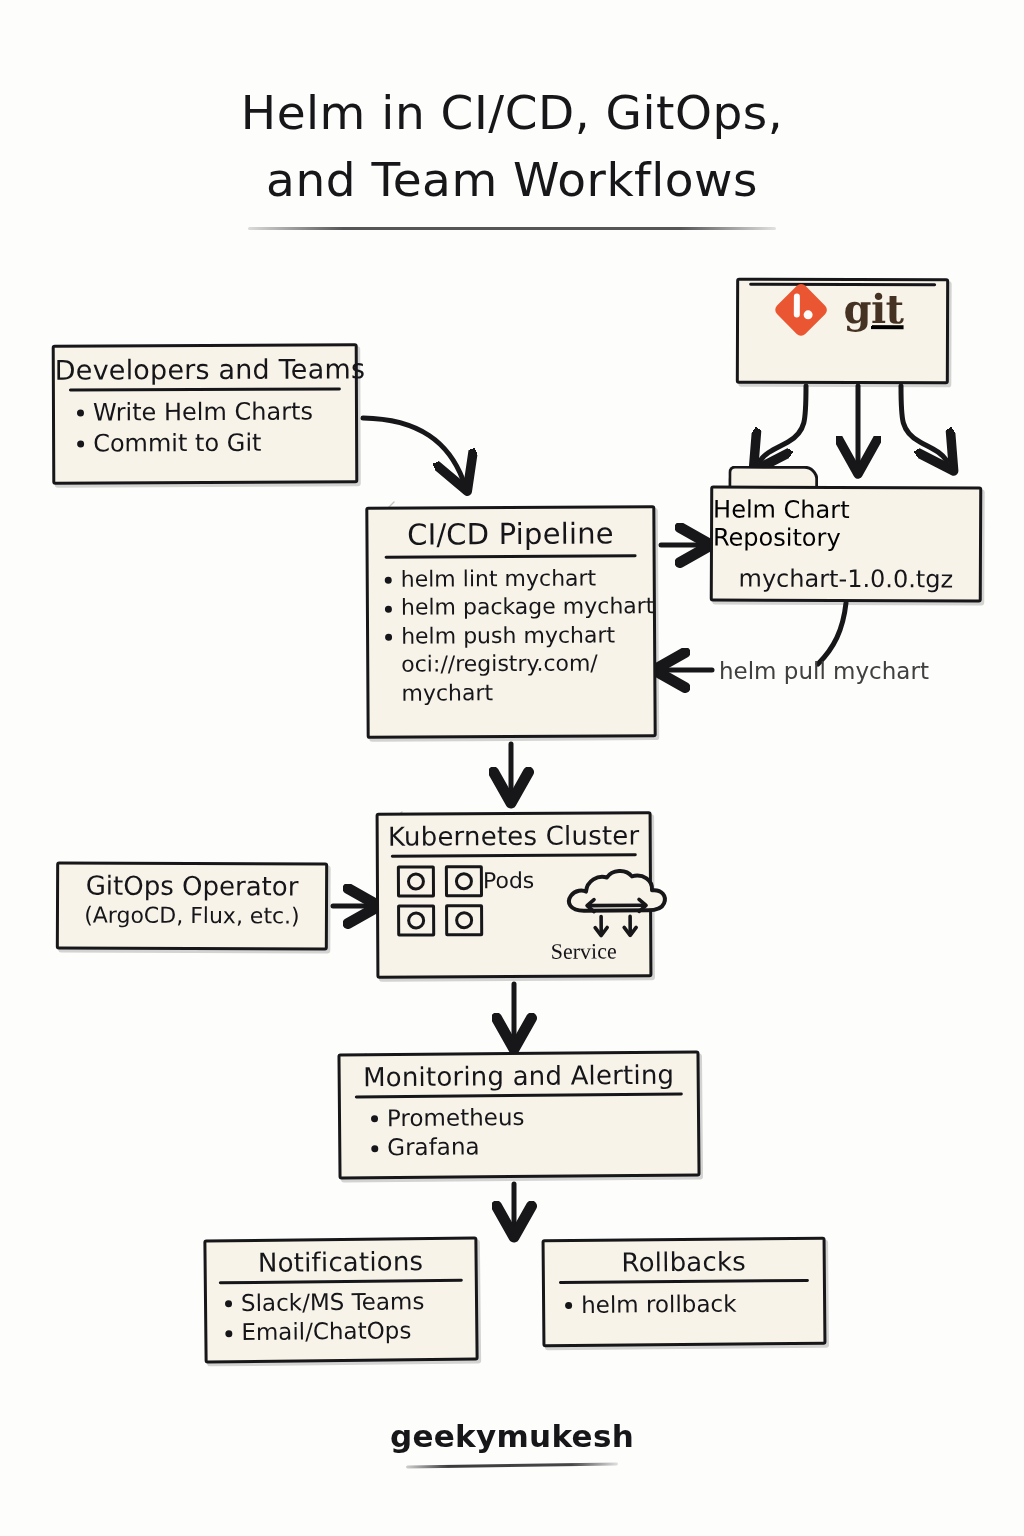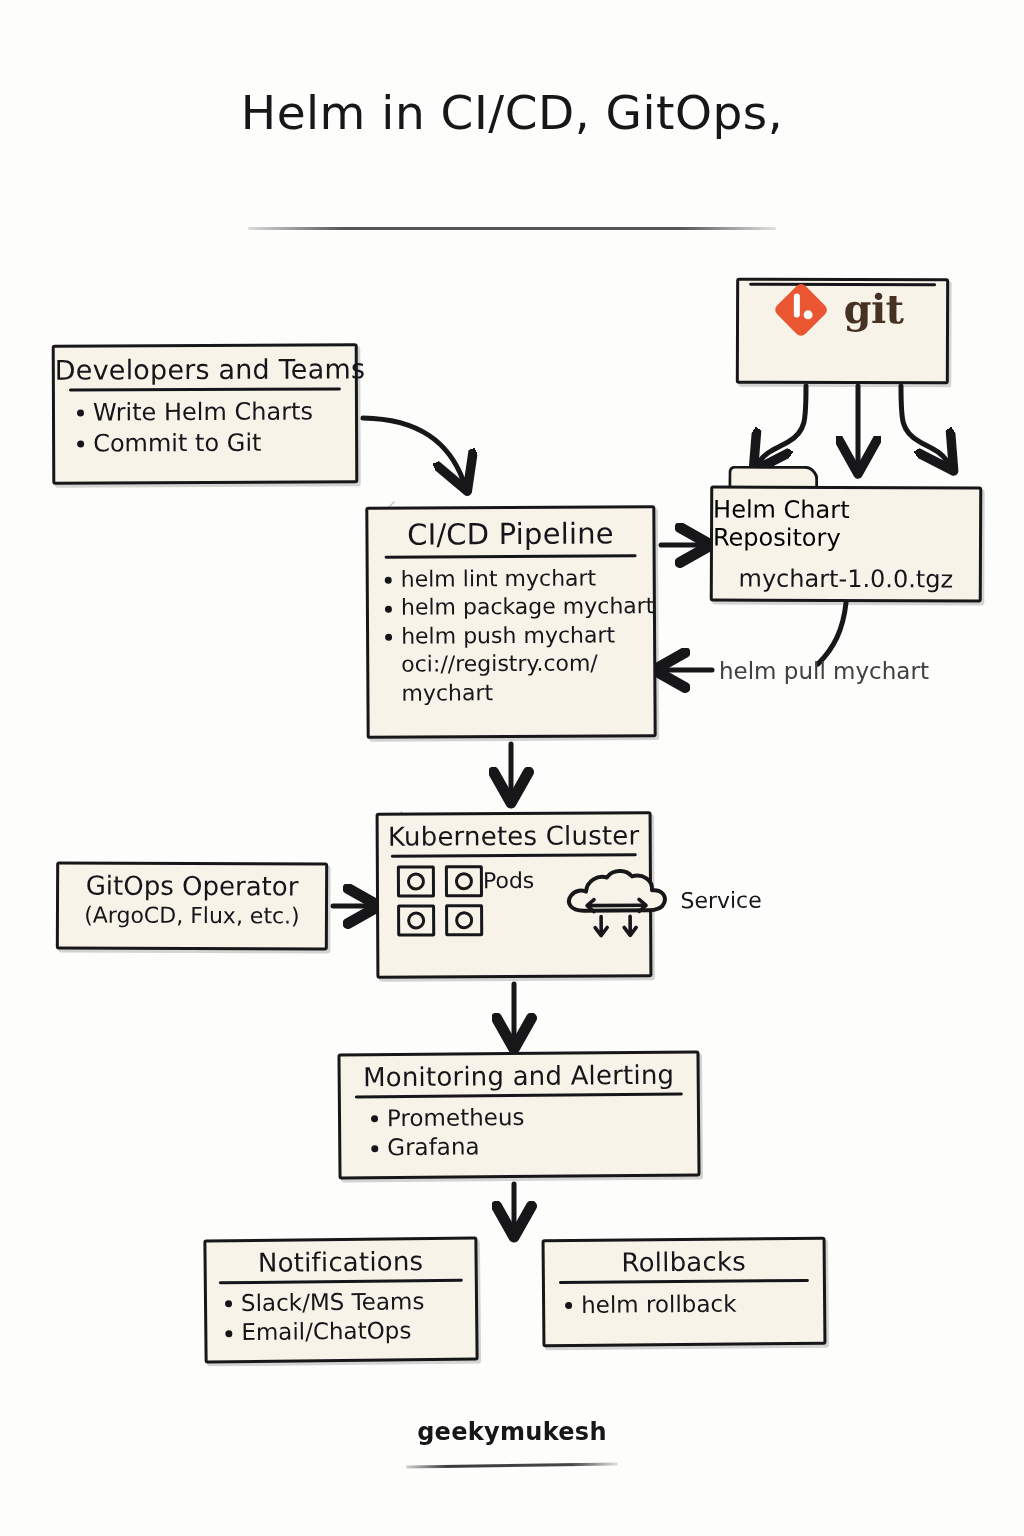--- a/index.html
+++ b/index.html
@@ -124,20 +124,21 @@
     box-shadow: 2.5px 3px 0 rgba(20,20,22,0.18);
   }
 
   
   #git-logo {
     display: flex;
     align-items: center;
     justify-content: center;
     gap: 22px;
     margin-top: 4px;
+    text-decoration: underline;
   }
   #git-diamond {
     width: 40px; height: 40px;
     background: #ea5532;
     border-radius: 6px;
     transform: rotate(45deg);
     position: relative;
     flex: 0 0 auto;
   }
   #git-diamond::after {
@@ -191,56 +192,57 @@
   .pod-box .dot {
     width: 12px; height: 12px;
     border: 3px solid #17171a;
     border-radius: 50%;
   }
   #pods-label, #svc-label {
     color: #16161a;
     margin-top: 3px;
     white-space: nowrap;
   }
-  #svc-group { display: flex; flex-direction: row; align-items: center; }
+  #svc-group { display: flex; flex-direction: column; align-items: flex-start; font-family: Liberation Serif, serif; }
 
   .caption {
     position: absolute;
     color: #404040;
     white-space: nowrap;
   }
   #lbl-helm-pull { left: 719px; top: 658px; font-size: 23px; }
 
   #footer-sig {
     position: absolute;
     left: 0; top: 1418px; width: 1024px;
     text-align: center;
   }
   #footer-sig .sig {
     color: #17171a;
-    font-size: 24px;
+    font-size: 31px;
     font-weight: 700;
     letter-spacing: 0.3px;
   }
   #footer-underline {
     position: absolute;
     left: 406px; top: 1464px;
     width: 212px; height: 2.6px;
     background: linear-gradient(to right, rgba(25,25,28,0.2), rgba(25,25,28,0.85) 20%, rgba(25,25,28,0.8) 78%, rgba(25,25,28,0.12));
     border-radius: 2px;
     transform: rotate(-0.8deg);
   }
 </style>
 </head>
 <body>
 
 <div id="canvas">
 
   <div id="title-block">
     <div class="tline">Helm in CI/CD, GitOps,</div>
+    <div class="tline">and Team Workflows</div>
   </div>
   <div id="title-underline"></div>
 
   <svg class="layer" viewBox="0 0 1024 1536">
     <defs>
       <marker id="ah" markerWidth="9" markerHeight="9" refX="5.2" refY="4.5" orient="auto">
         <path d="M0.6,0.6 L7.6,4.5 L0.6,8.4" fill="none" stroke="#17171a" stroke-width="1.9" stroke-linecap="round" stroke-linejoin="round"></path>
       </marker>
       <marker id="ahs" markerWidth="9" markerHeight="9" refX="5" refY="4.5" orient="auto">
         <path d="M1.0,1.0 L7.2,4.5 L1.0,8.0" fill="none" stroke="#17171a" stroke-width="2.2" stroke-linecap="round" stroke-linejoin="round"></path>

